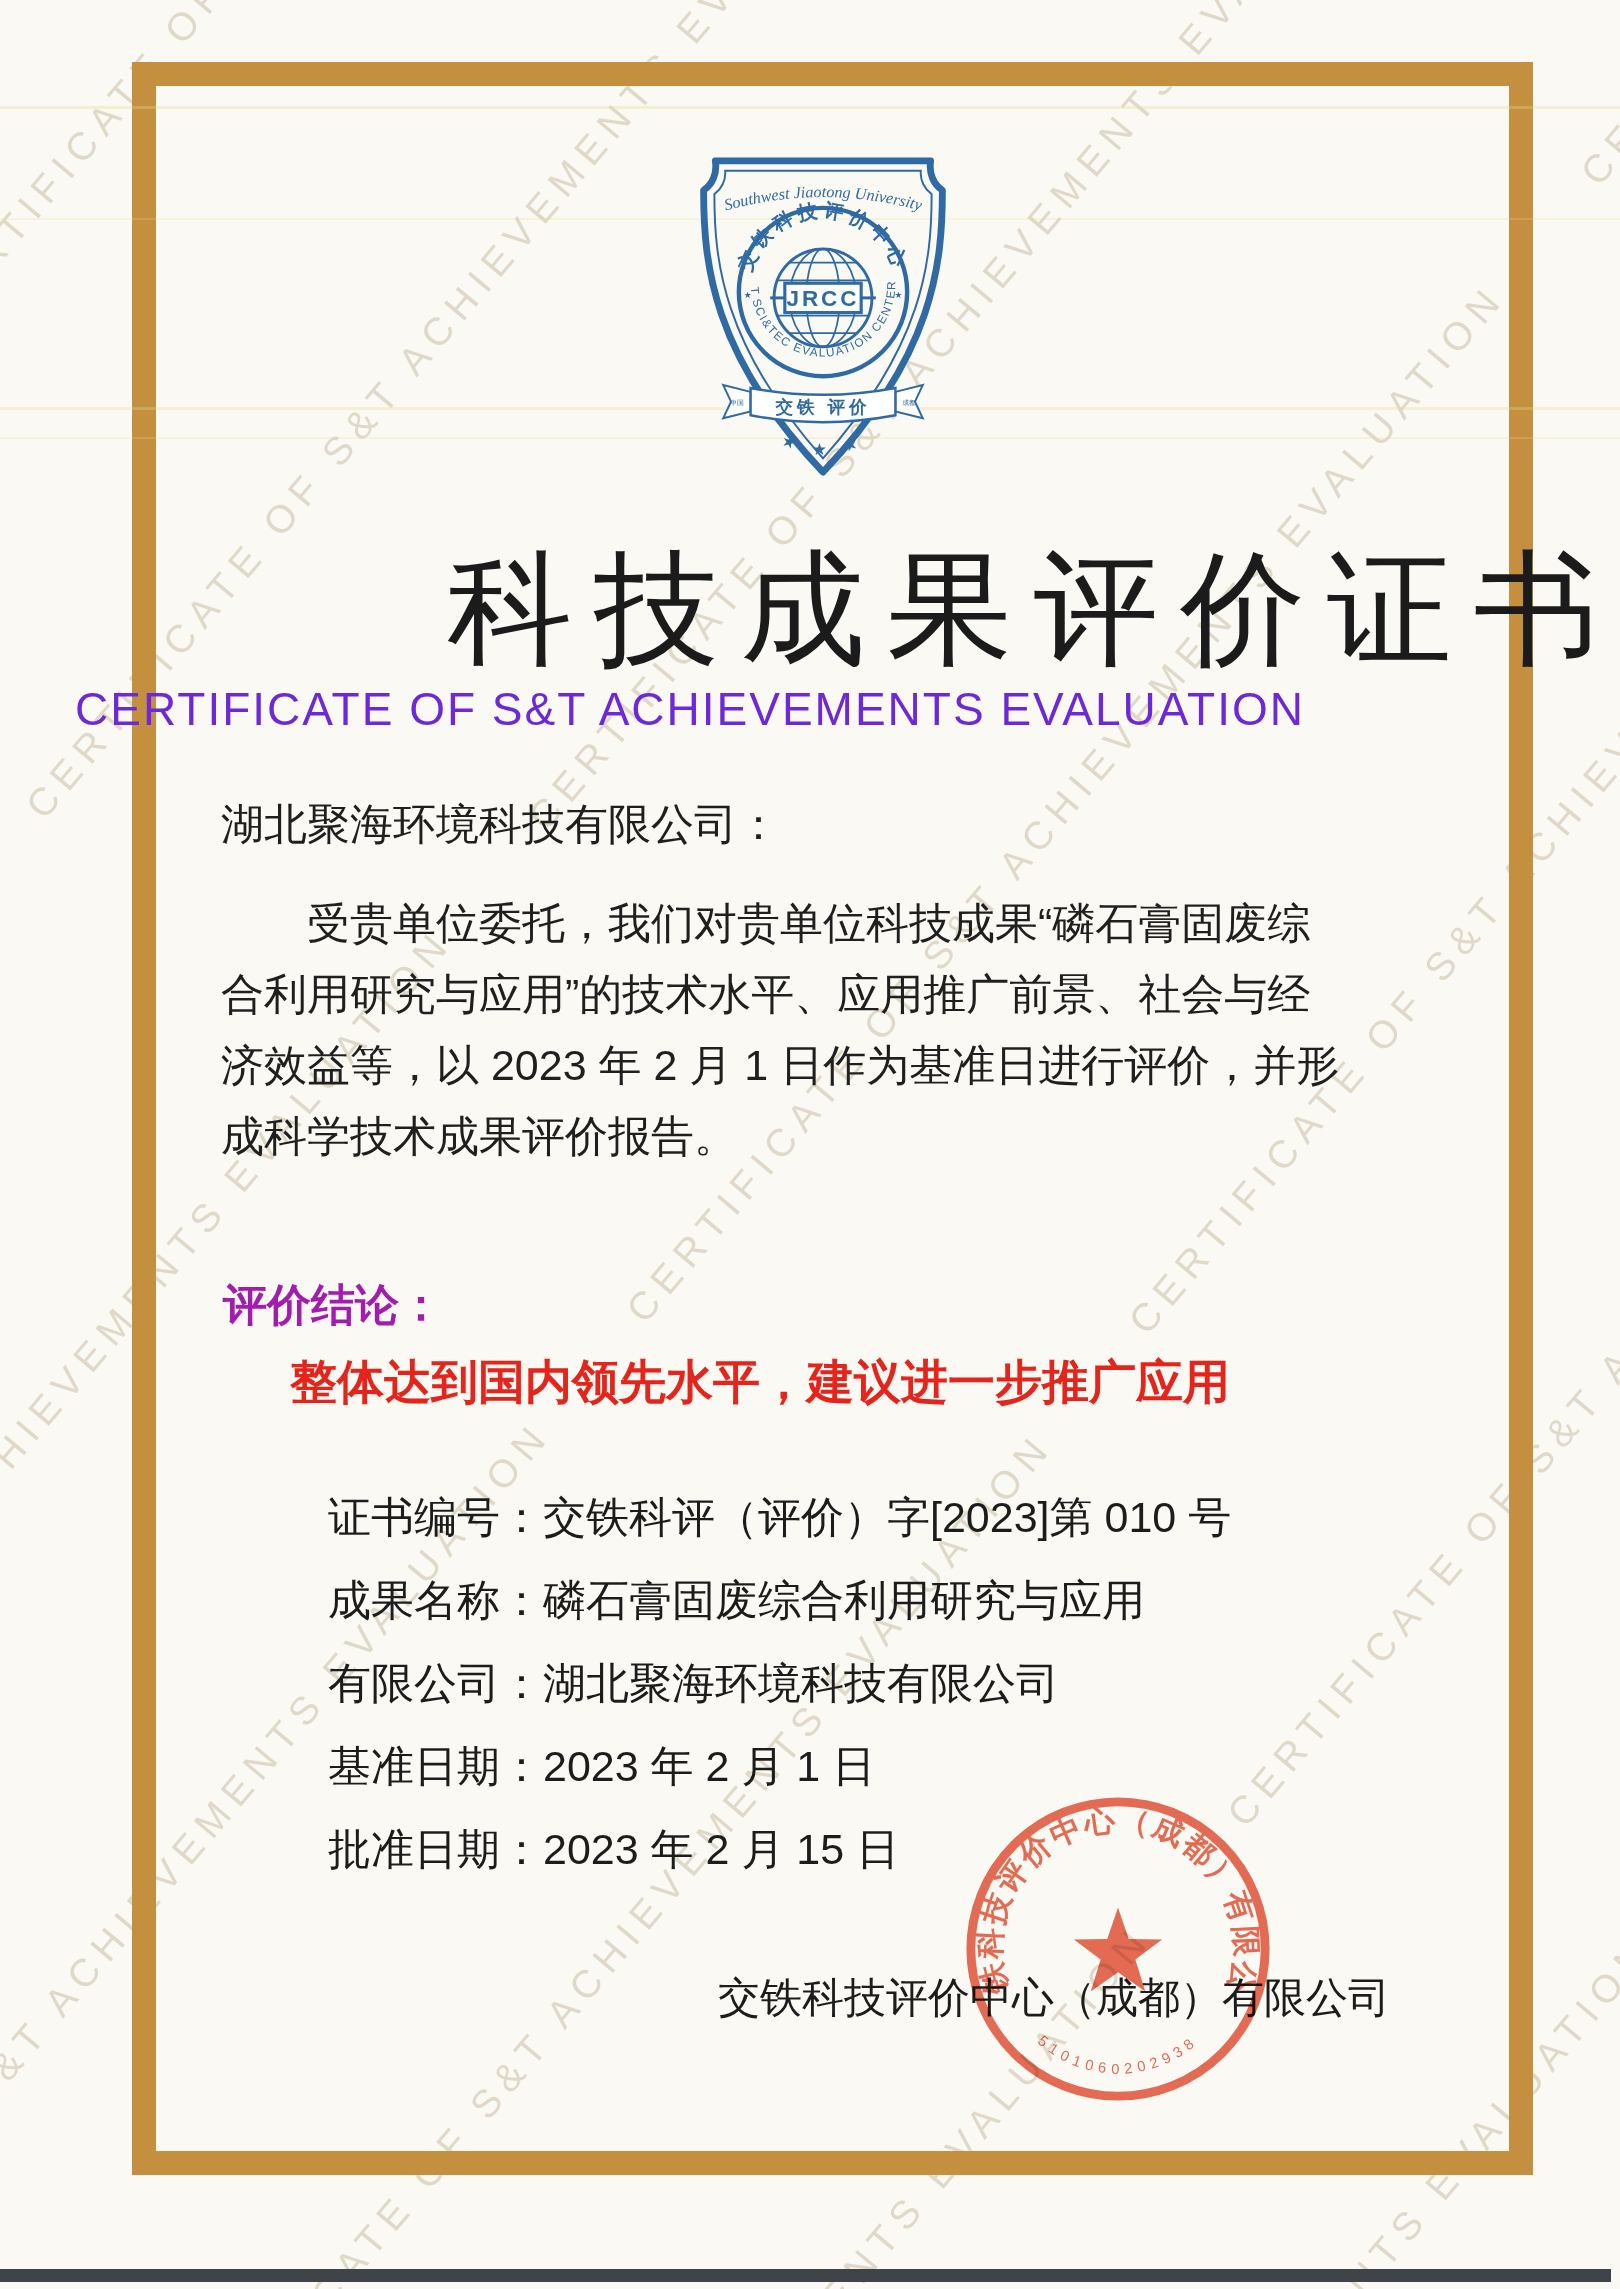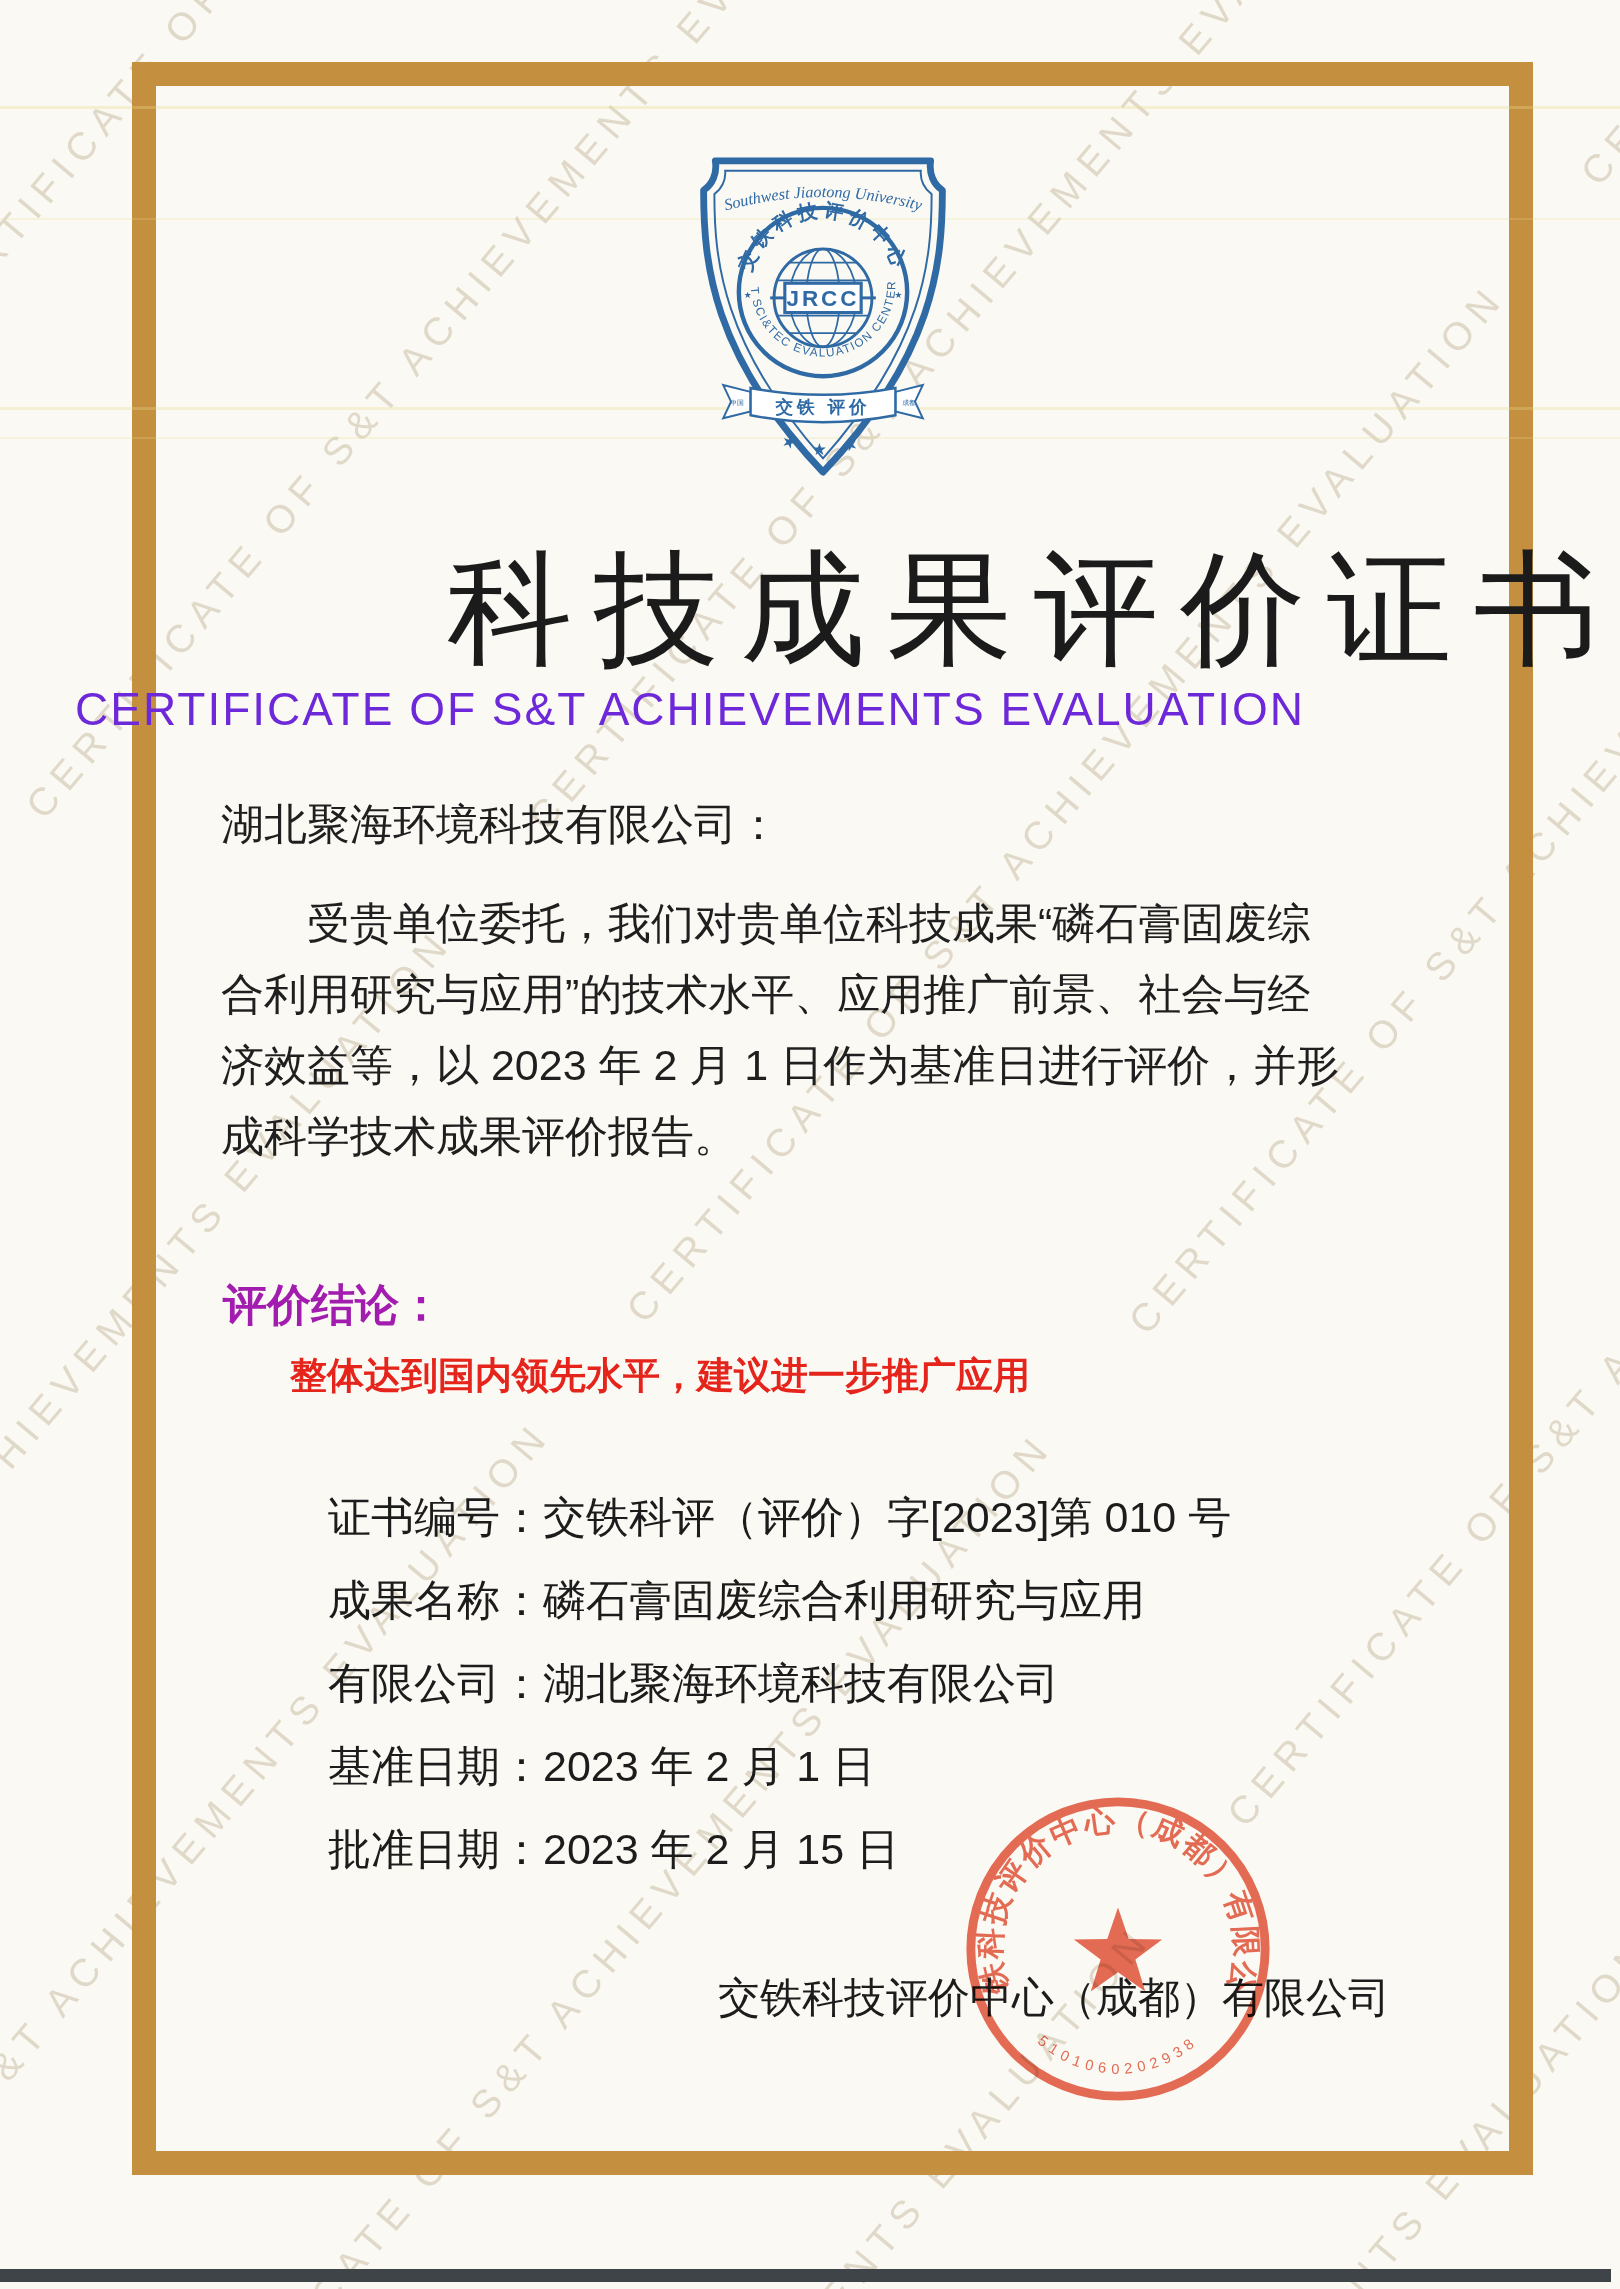--- a/index.html
+++ b/index.html
@@ -31,21 +31,21 @@
     font-family:"Liberation Serif","DejaVu Serif",serif;font-weight:400;
     font-size:125px;letter-spacing:21.6px;color:#1b1b1b;z-index:4;white-space:nowrap;}
   .title-en{position:absolute;left:0;top:682px;width:1380px;text-align:center;
     font-size:46px;letter-spacing:2px;color:#6d28d9;z-index:4;white-space:nowrap;}
   
   .salutation{position:absolute;left:221px;top:796px;font-size:43px;color:#1f1f1f;z-index:4;}
   .para{position:absolute;left:221px;top:888px;width:1191px;font-size:43px;
         line-height:71px;color:#1f1f1f;z-index:4;}
   .para .indent{text-indent:86px;}
   .concl-label{position:absolute;left:223px;top:1276px;font-size:44px;font-weight:700;color:#a21caf;z-index:4;}
-  .concl-text{position:absolute;left:290px;top:1351px;font-size:37px;font-weight:700;z-index:4;white-space:nowrap;}
+  .concl-text{position:absolute;left:290px;top:1351px;font-size:47px;font-weight:700;z-index:4;white-space:nowrap;}
   
   .details{position:absolute;left:328px;top:1476px;font-size:43px;line-height:83px;color:#1c1c1c;z-index:4;}
   .detail-row{white-space:nowrap;}
   .detail-label{font-weight:400;}
   .detail-value{font-weight:400;text-align:right;}
   
   .signature{position:absolute;left:718px;top:1970px;font-size:42px;color:#1c1c1c;z-index:5;white-space:nowrap;}
   .stamp{position:absolute;left:959px;top:1790px;width:318px;height:318px;z-index:6;
          mix-blend-mode:multiply;opacity:.88;}
 </style>

